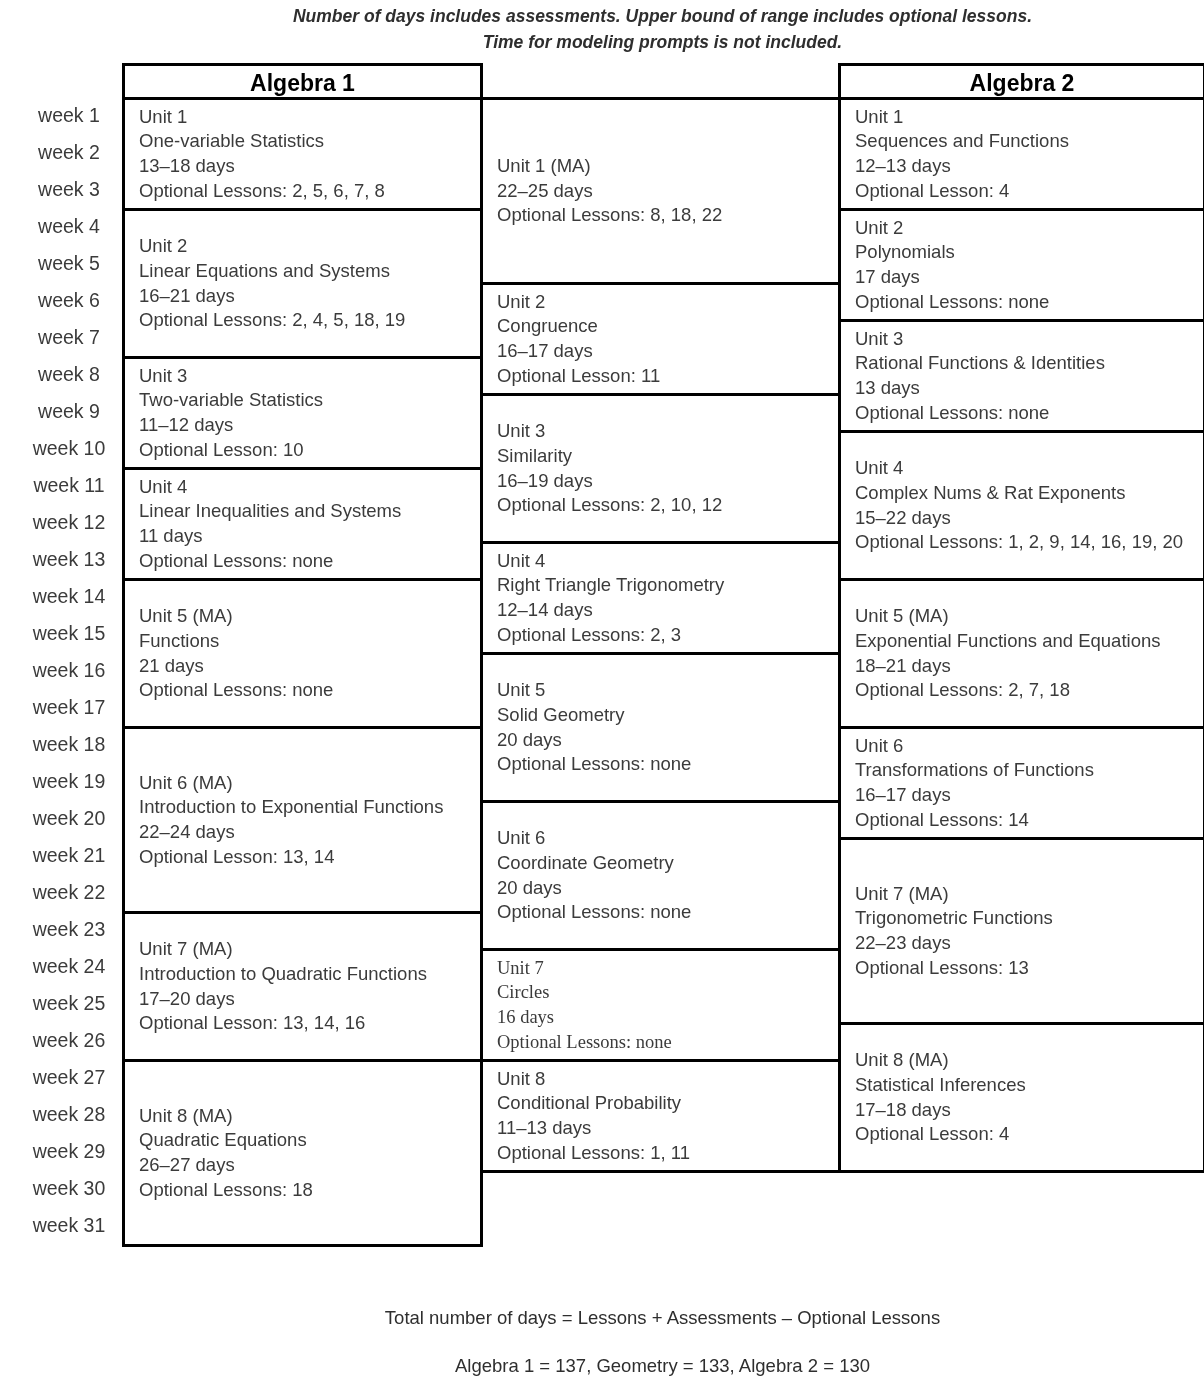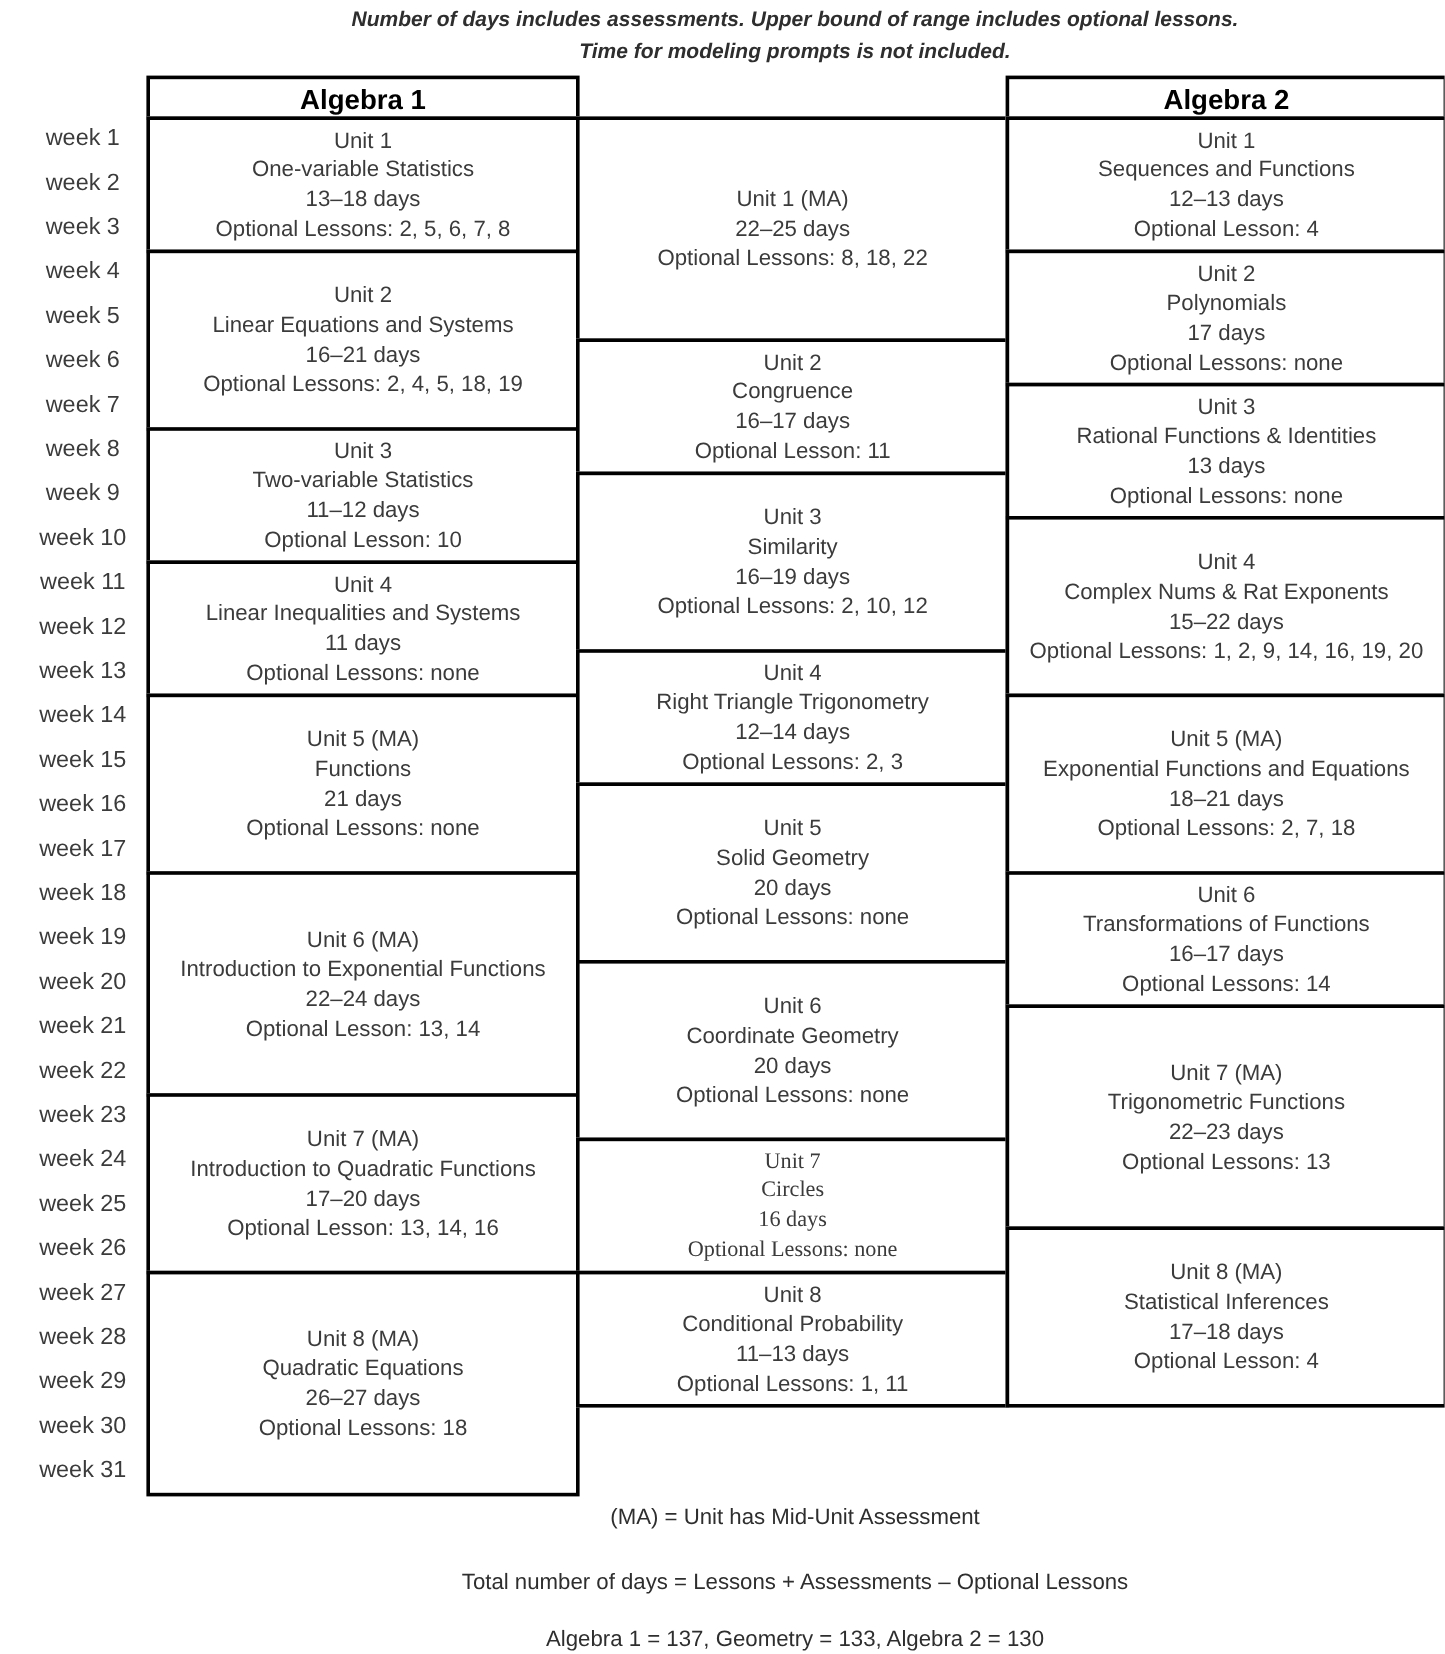--- a/index.html
+++ b/index.html
@@ -16,21 +16,21 @@
     display:flex;align-items:center;justify-content:center;
     font-size:19.5px;color:#3b3b3b;margin-left:19px;
   }
   .hcell{
     position:absolute;box-sizing:border-box;border:3px solid #000;background:#fff;
     display:flex;align-items:flex-end;justify-content:center;
     font-weight:bold;font-size:23px;color:#000;
   }
   .ucell{
     position:absolute;box-sizing:border-box;border:3px solid #000;background:#fff;
-    display:flex;flex-direction:column;align-items:center;justify-content:center;
+    display:flex;flex-direction:column;align-items:flex-start;justify-content:center;
     text-align:center;font-size:18.5px;line-height:24.7px;padding:0 14px;color:#3b3b3b;
   }
   .fnote{
     position:absolute;left:122px;width:1081px;text-align:center;
     font-size:18.5px;line-height:22px;color:#2e2e2e;
   }
 </style>
 </head>
 <body>
 
@@ -214,16 +214,15 @@
         <div class="">Optional Lessons: 13</div>
       </div>
       <div class="ucell" style="left: 838px; width: 368px; top: 1022px; height: 151px;">
         <div class="">Unit 8 (MA)</div>
         <div class="">Statistical Inferences</div>
         <div class="">17–18 days</div>
         <div class="">Optional Lesson: 4</div>
       </div>
     </div>
 
-  <div class="fnote" style="top:1253px;">(MA) = Unit has Mid-Unit Assessment</div>
   <div class="fnote" style="top:1307px;">Total number of days = Lessons + Assessments – Optional Lessons</div>
   <div class="fnote" style="top:1355px;">Algebra 1 = 137, Geometry = 133, Algebra 2 = 130</div>
 </div>
 
 </body></html>

